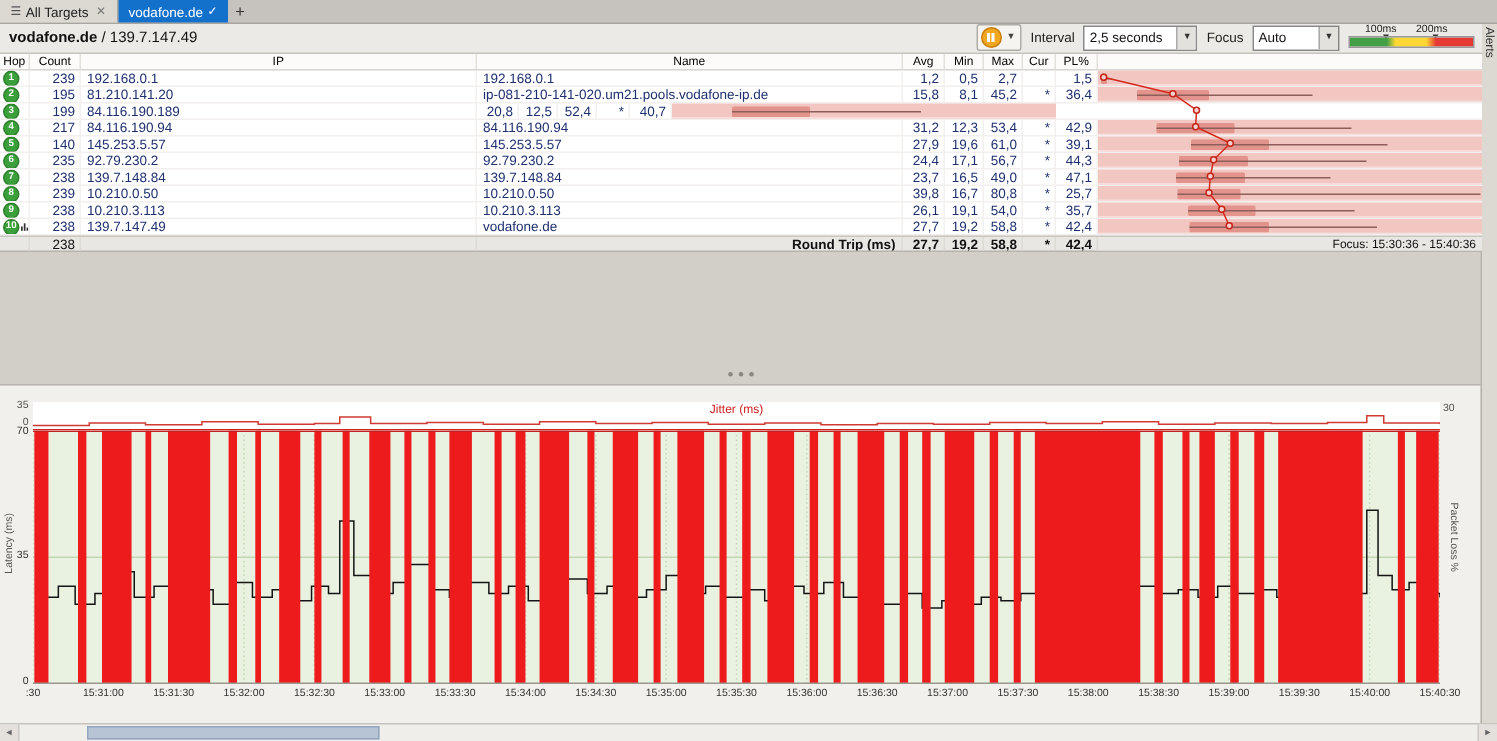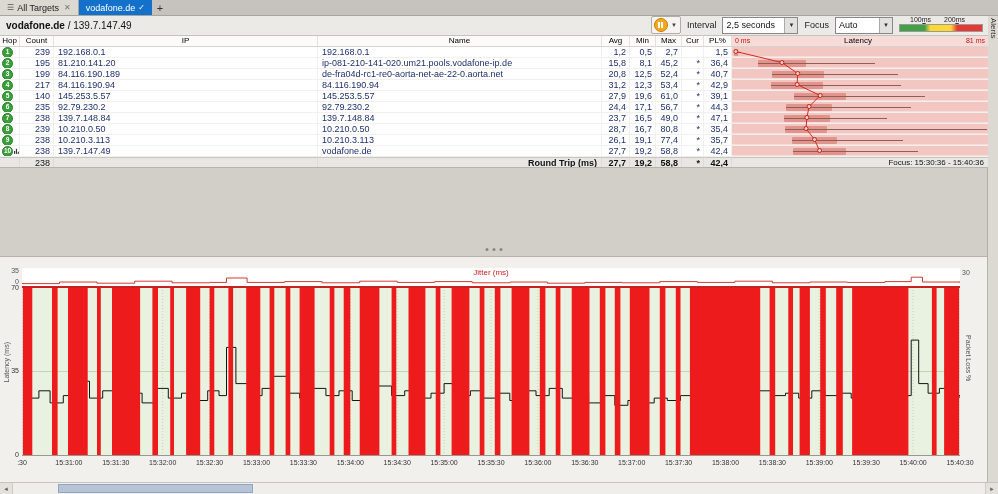--- a/index.html
+++ b/index.html
@@ -152,25 +152,20 @@
   <div class="thead">
       <div class="hcell" style="width:20px">Hop</div>
       <div class="hcell" style="width:34px">Count</div>
       <div class="hcell" style="width:264px">IP</div>
       <div class="hcell" style="width:284px">Name</div>
       <div class="hcell" style="width:28px">Avg</div>
       <div class="hcell" style="width:26px">Min</div>
       <div class="hcell" style="width:26px">Max</div>
       <div class="hcell" style="width:22px">Cur</div>
       <div class="hcell" style="width:28px">PL%</div>
-      <div class="hcell lat-head" style="width:256px">
-    <span class="redtxt">0 ms</span>
-    <span class="lattitle">Latency</span>
-    <span class="redtxt">81 ms</span>
-  </div>
     </div>
   <div>
       <div class="trow">
      <div class="cell hopc" style="width:20px">
           <span class="hopbadge">1</span>
         </div>
      <div class="cell num" style="width:34px">239</div>
      <div class="cell txt" style="width:264px">192.168.0.1</div>
      <div class="cell txt" style="width:284px">192.168.0.1</div>
      <div class="cell num" style="width:28px">1,2</div>
@@ -199,21 +194,20 @@
         <div class="band" style="left:10.00%;width:19.01%"></div>
         <div class="whisker" style="left:10.00%;width:45.80%"></div>
      </div>
    </div>
       <div class="trow">
      <div class="cell hopc" style="width:20px">
           <span class="hopbadge">3</span>
         </div>
      <div class="cell num" style="width:34px">199</div>
      <div class="cell txt" style="width:264px">84.116.190.189</div>
-     <div class="cell txt" style="width:284px">de-fra04d-rc1-re0-aorta-net-ae-22-0.aorta.net</div>
      <div class="cell num" style="width:28px">20,8</div>
      <div class="cell num" style="width:26px">12,5</div>
      <div class="cell num" style="width:26px">52,4</div>
      <div class="cell num" style="width:22px">*</div>
      <div class="cell num" style="width:28px">40,7</div>
      <div class="cell latcell" style="width:256px">
         <div class="band" style="left:15.43%;width:20.49%"></div>
         <div class="whisker" style="left:15.43%;width:49.26%"></div>
      </div>
    </div>
@@ -285,40 +279,40 @@
         <div class="whisker" style="left:20.37%;width:40.12%"></div>
      </div>
    </div>
       <div class="trow">
      <div class="cell hopc" style="width:20px">
           <span class="hopbadge">8</span>
         </div>
      <div class="cell num" style="width:34px">239</div>
      <div class="cell txt" style="width:264px">10.210.0.50</div>
      <div class="cell txt" style="width:284px">10.210.0.50</div>
-     <div class="cell num" style="width:28px">28,7</div>
+     <div class="cell num" style="width:28px">39,8</div>
      <div class="cell num" style="width:26px">16,7</div>
      <div class="cell num" style="width:26px">80,8</div>
      <div class="cell num" style="width:22px">*</div>
-     <div class="cell num" style="width:28px">35,4</div>
+     <div class="cell num" style="width:28px">25,7</div>
      <div class="cell latcell" style="width:256px">
         <div class="band" style="left:20.62%;width:16.54%"></div>
         <div class="whisker" style="left:20.62%;width:79.14%"></div>
      </div>
    </div>
       <div class="trow">
      <div class="cell hopc" style="width:20px">
           <span class="hopbadge">9</span>
         </div>
      <div class="cell num" style="width:34px">238</div>
      <div class="cell txt" style="width:264px">10.210.3.113</div>
      <div class="cell txt" style="width:284px">10.210.3.113</div>
      <div class="cell num" style="width:28px">26,1</div>
      <div class="cell num" style="width:26px">19,1</div>
-     <div class="cell num" style="width:26px">77,4</div>
+     <div class="cell num" style="width:26px">54,0</div>
      <div class="cell num" style="width:22px">*</div>
      <div class="cell num" style="width:28px">35,7</div>
      <div class="cell latcell" style="width:256px">
         <div class="band" style="left:23.58%;width:17.28%"></div>
         <div class="whisker" style="left:23.58%;width:43.09%"></div>
      </div>
    </div>
       <div class="trow">
      <div class="cell hopc" style="width:20px">
           <span class="hopbadge">10</span>

